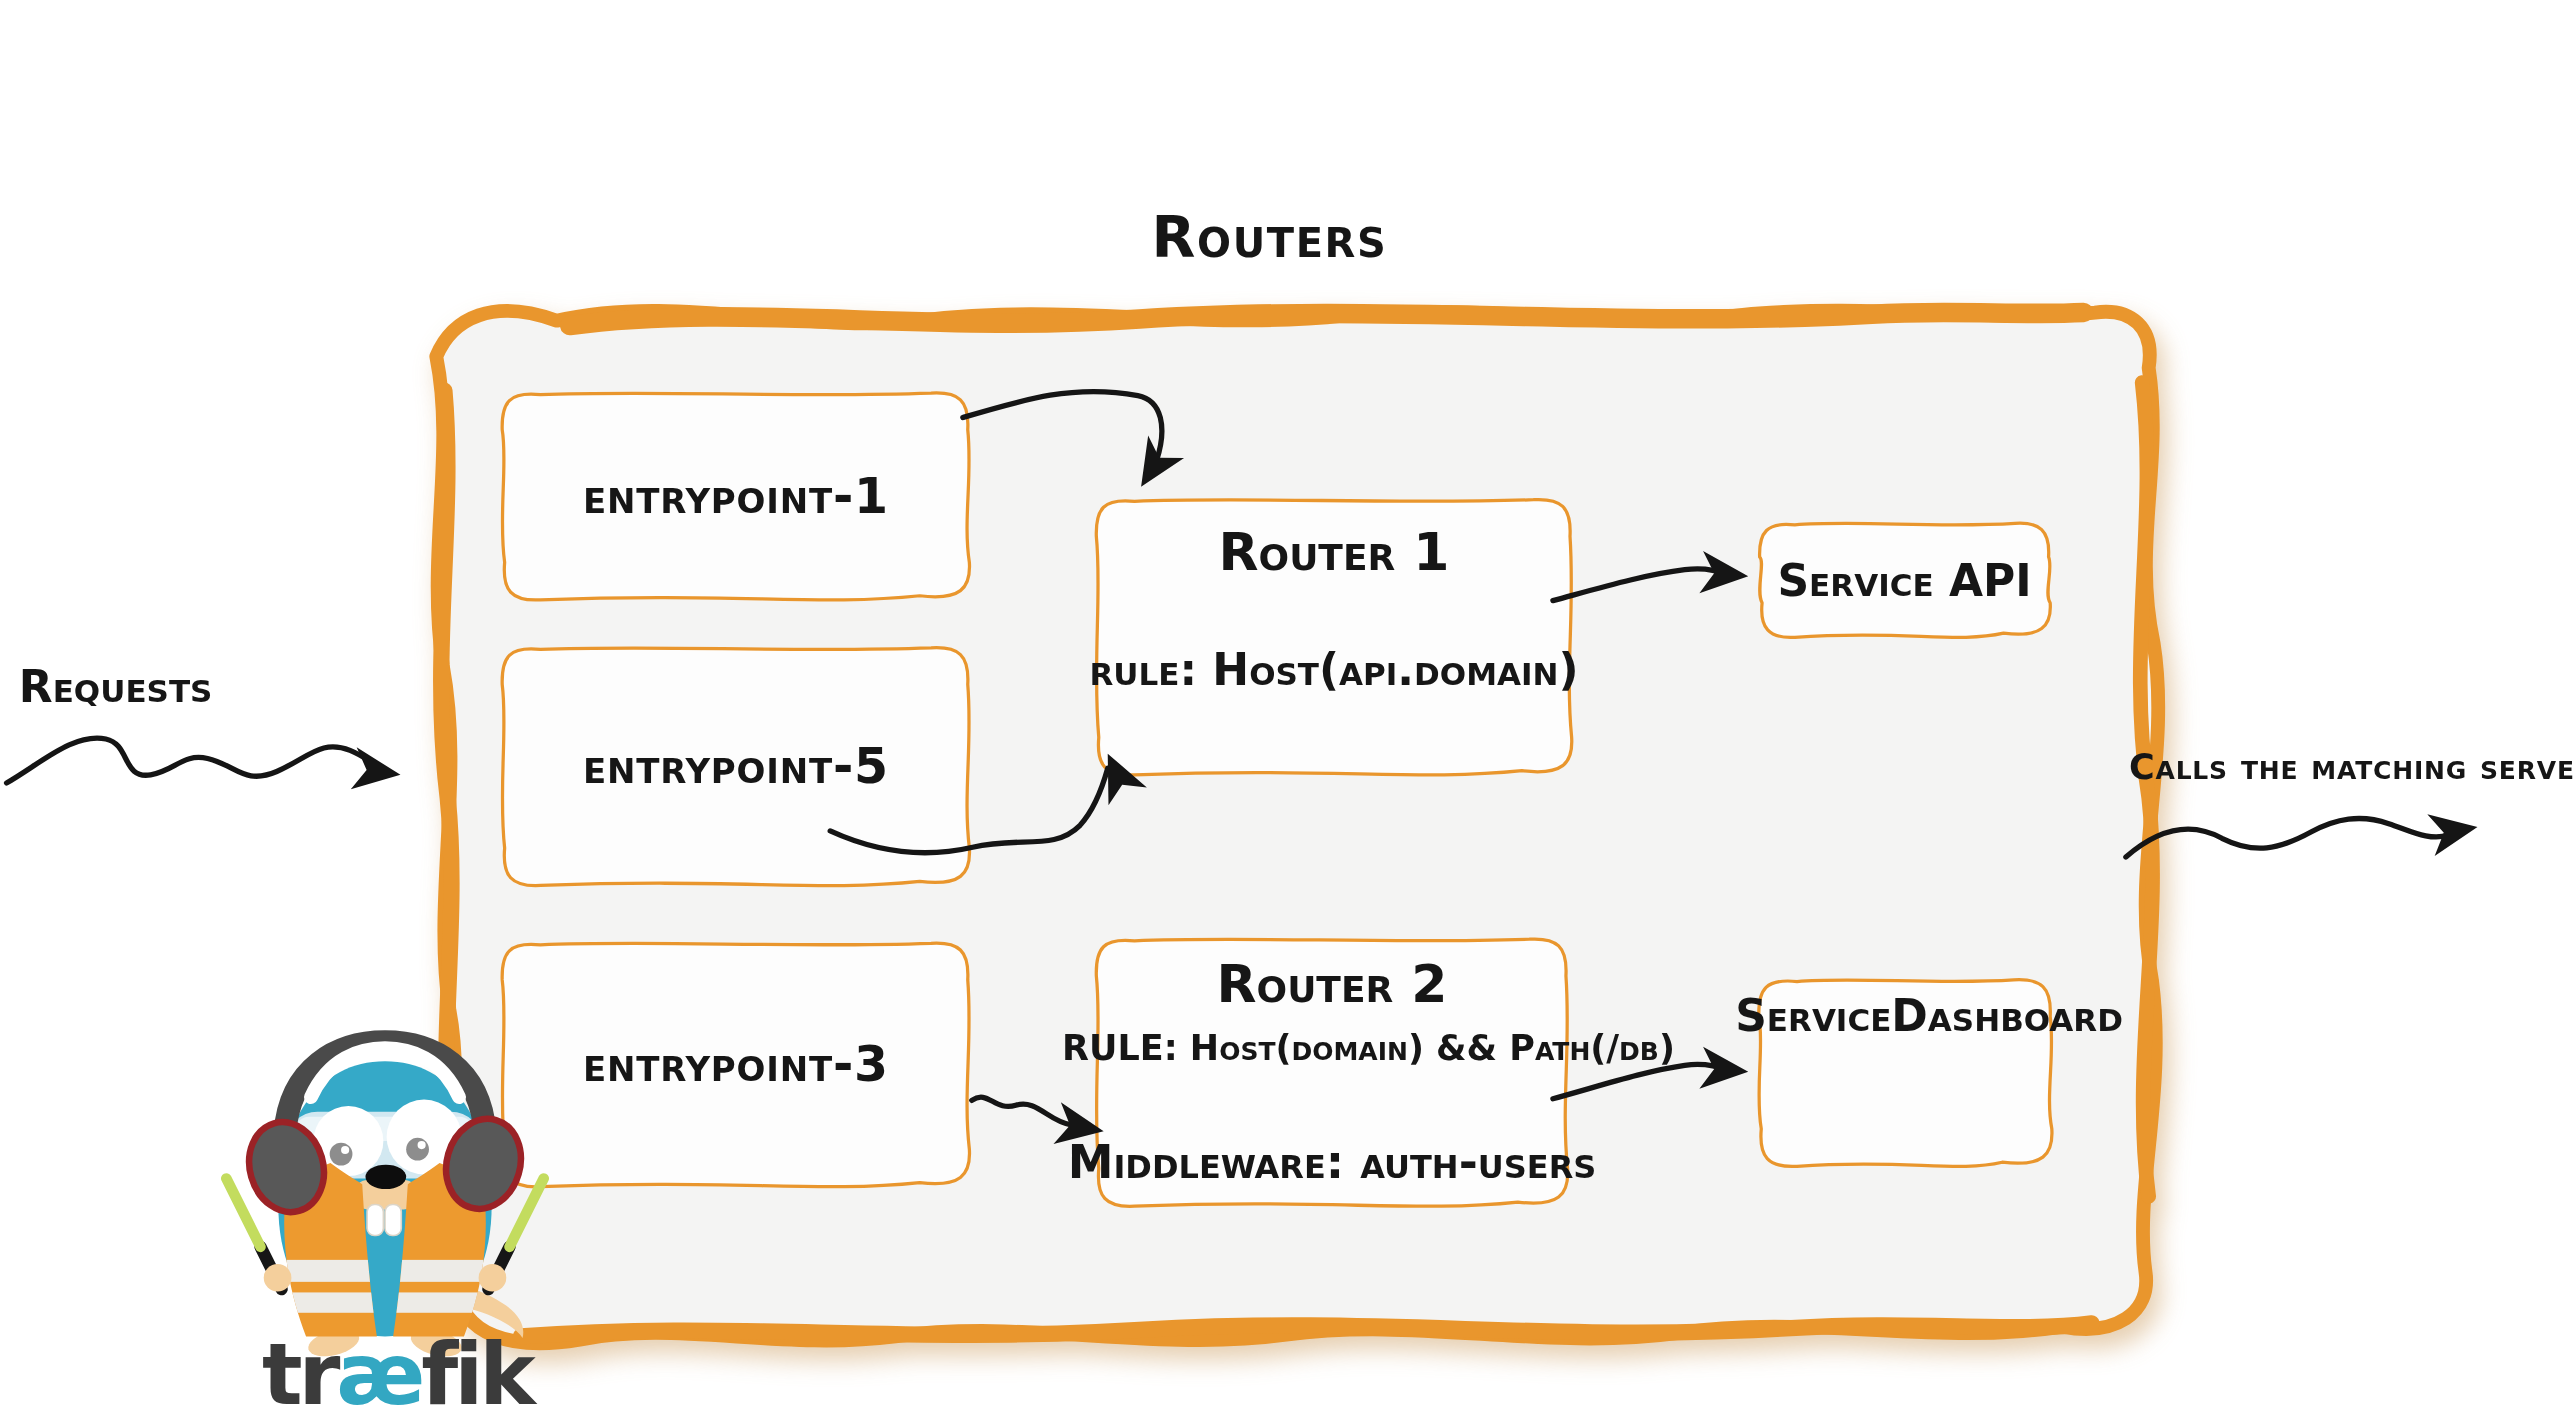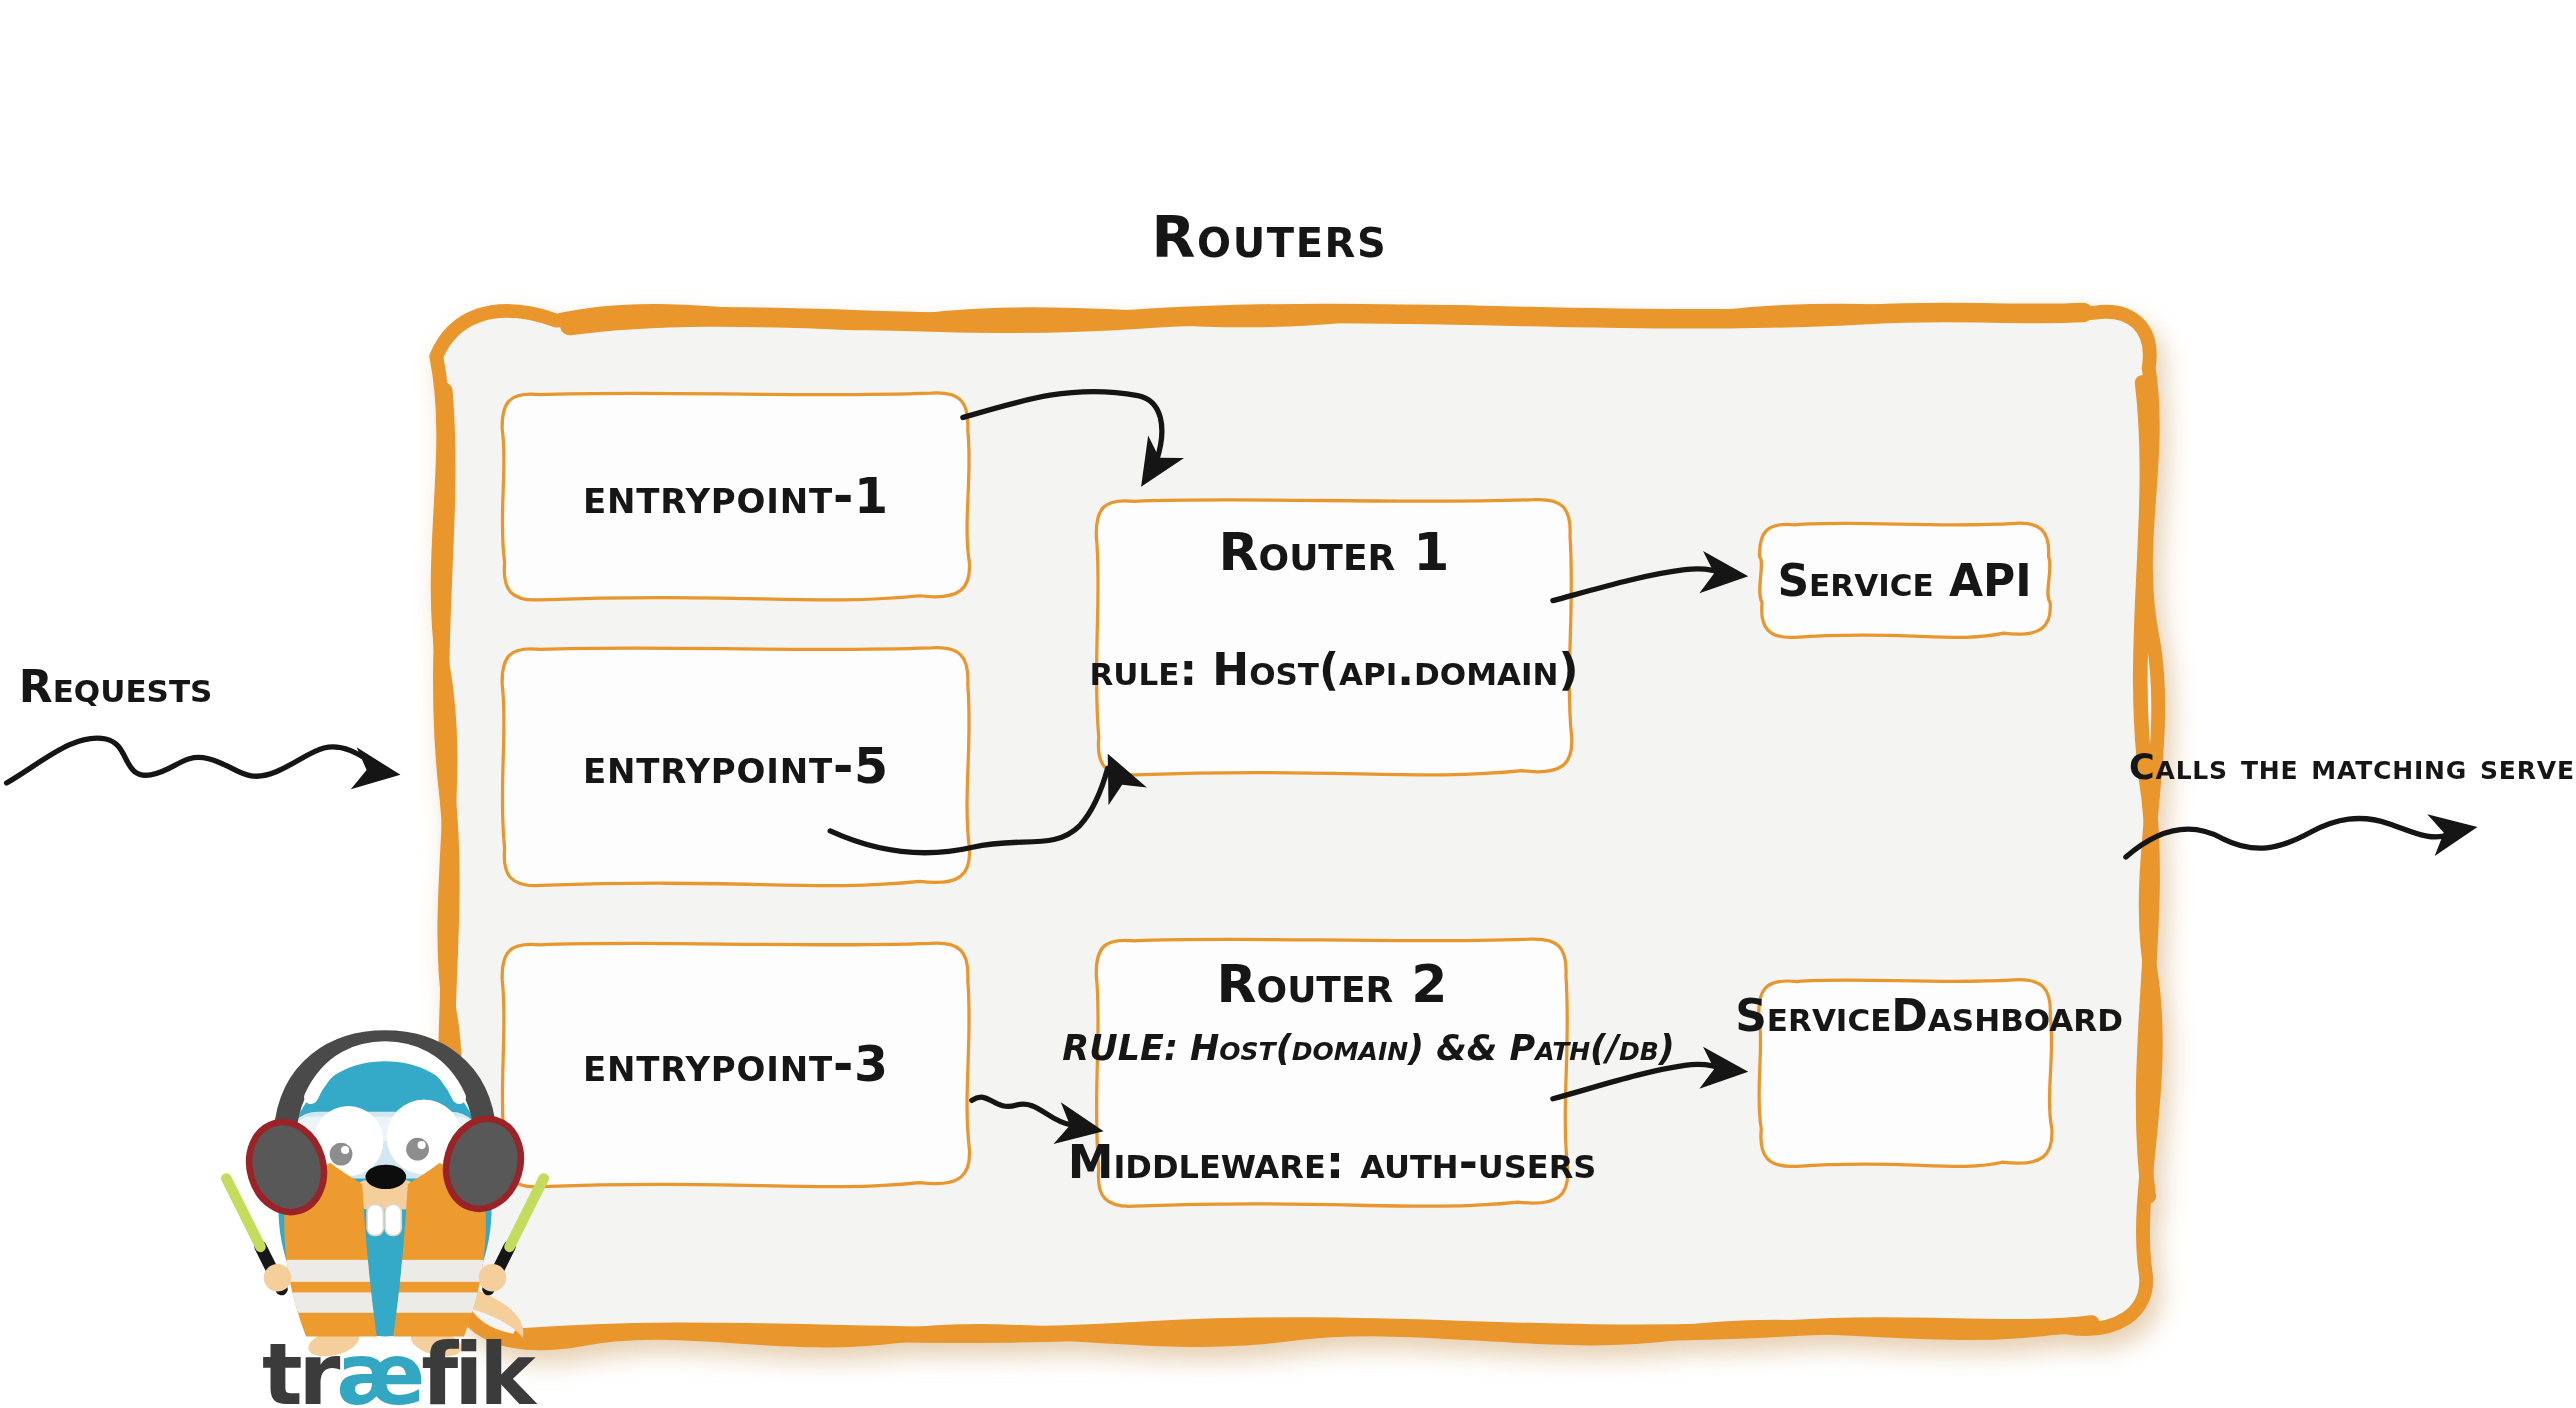--- a/index.html
+++ b/index.html
@@ -182,21 +182,21 @@
 <div class="label sc calls" style="left:2129px;top:742px;width:444px;height:50px;justify-content:flex-start;">Calls the matching server</div>
 
 <div class="label sc ep" style="left:503px;top:392px;width:466px;height:208px;">entrypoint-1</div>
 <div class="label sc ep" style="left:503px;top:647px;width:466px;height:238px;">entrypoint-5</div>
 <div class="label sc ep" style="left:503px;top:942px;width:466px;height:244px;">entrypoint-3</div>
 
 <div class="label sc rtitle" style="left:1097px;top:519px;width:474px;height:65px;">Router 1</div>
 <div class="label sc rule1" style="left:1097px;top:641px;width:474px;height:57px;">rule: Host(api.domain)</div>
 
 <div class="label sc rtitle" style="left:1097px;top:952px;width:470px;height:63px;">Router 2</div>
-<div class="label sc rule2" style="left:1097px;top:1024px;width:543px;height:47px;font-style:italic;">RULE: Host(domain) &amp;&amp; Path(/db)</div>
+<div class="label sc rule2" style="left:1097px;top:1024px;width:543px;height:47px;">RULE: Host(domain) &amp;&amp; Path(/db)</div>
 <div class="label sc mw" style="left:1097px;top:1132px;width:470px;height:60px;">Middleware: auth-users</div>
 
 <div class="label sc svc" style="left:1760px;top:523px;width:289px;height:115px;">Service API</div>
 
 <div class="label sc svc svc2" style="left:1760px;top:985px;width:291px;height:176px;">
   <span>Service</span>
   <span>Dashboard</span>
 </div>
 
 <div class="wordmark" style="left:262px;top:1325px;">

